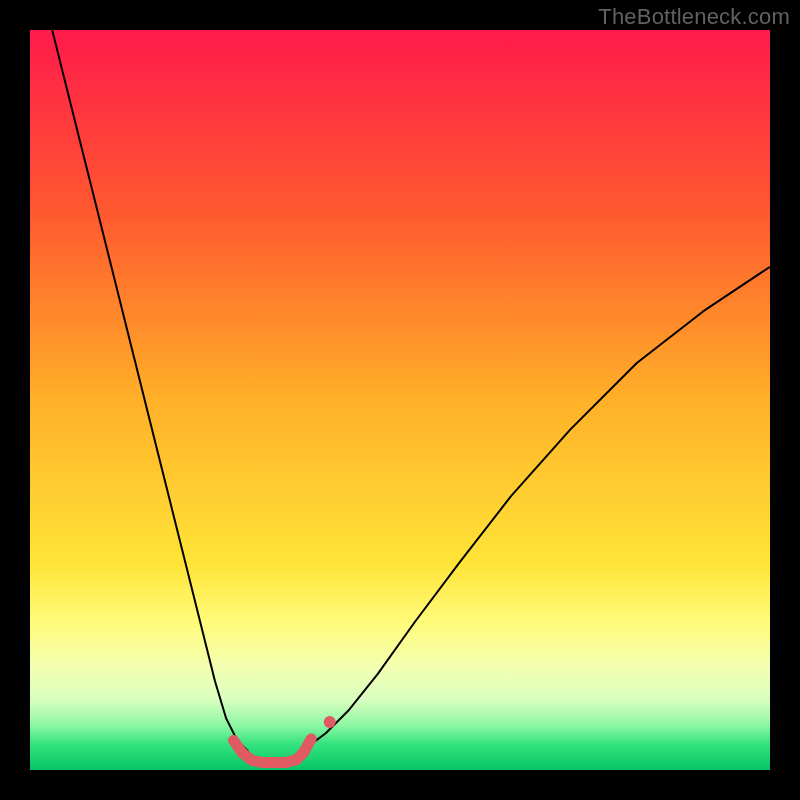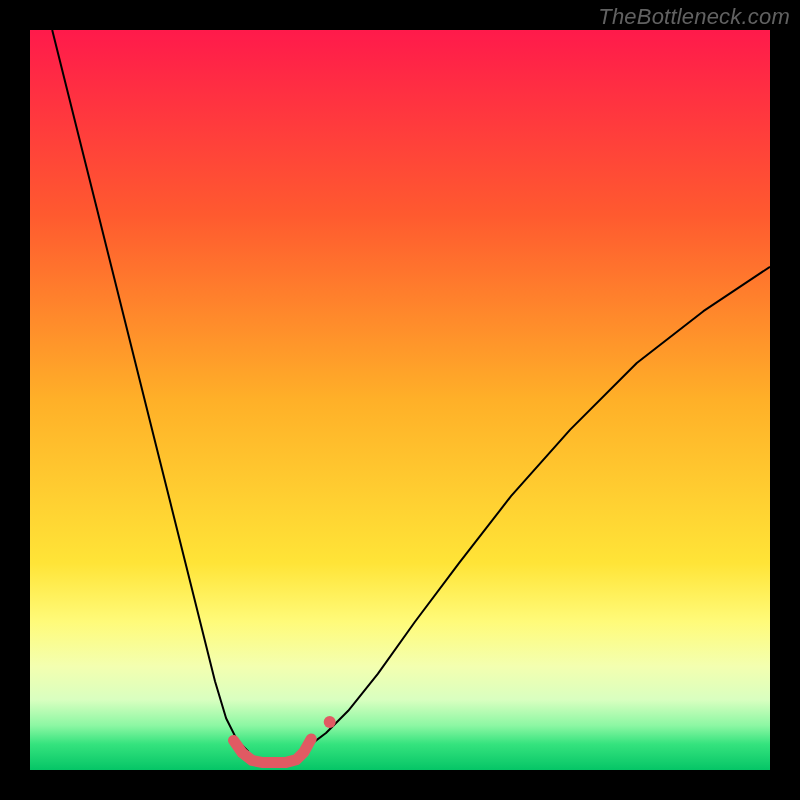--- a/index.html
+++ b/index.html
@@ -11,21 +11,20 @@
     font-family: Arial, Helvetica, sans-serif;
     overflow: hidden;
   }
   .frame {
     position: absolute;
     left: 0;
     top: 0;
     width: 800px;
     height: 800px;
     background: #000;
-    font-style: italic;
   }
   .plot {
     position: absolute;
     left: 30px;
     top: 30px;
     width: 740px;
     height: 740px;
     overflow: hidden;
   }
   .watermark {

